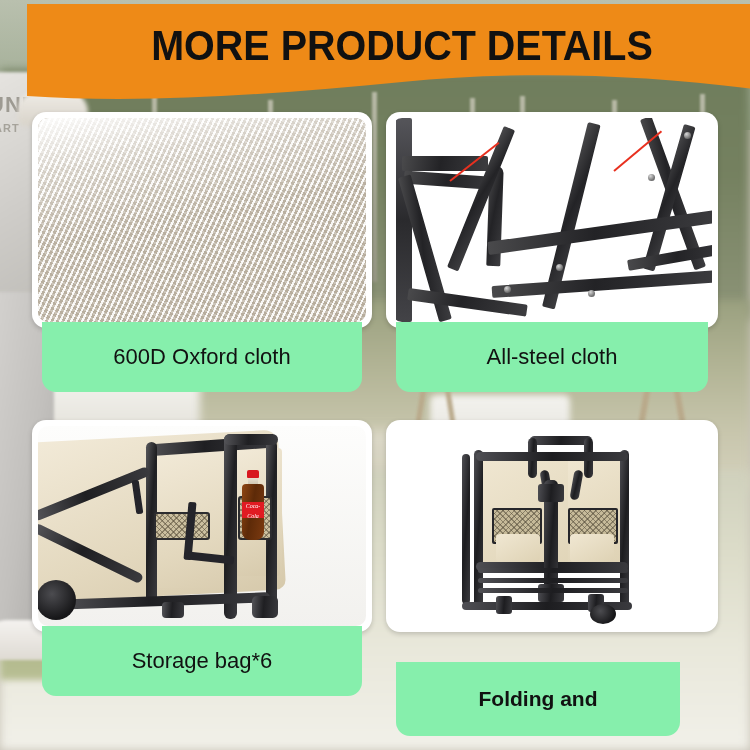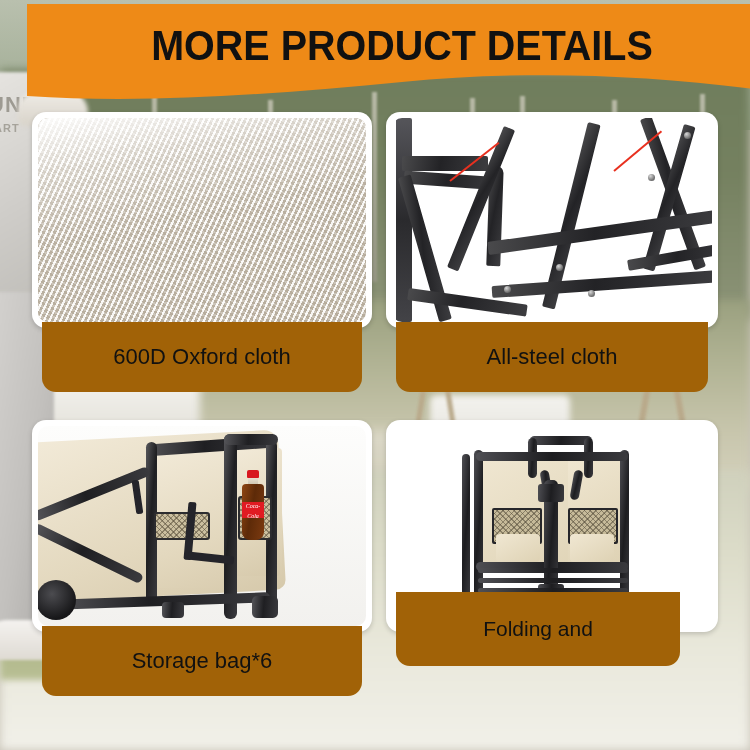--- a/index.html
+++ b/index.html
@@ -118,21 +118,21 @@
     box-shadow:0 2px 5px rgba(0,0,0,.18);
     overflow:hidden;
   }
   .card .photo{
     position:absolute;left:6px;top:6px;right:6px;
     border-radius:10px;overflow:hidden;
     background:#fff;
   }
   .label{
     position:absolute;
-    background:#a16207;
+    background:#86efac;
     border-radius:0 0 14px 14px;
     color:#111111;
     display:flex;align-items:center;justify-content:center;
     text-align:center;
     font-family:"Liberation Sans", sans-serif;
     font-size:22px;line-height:1.12;
     z-index:3;
   }
   .label.two-line{font-size:21px;}
 
@@ -357,19 +357,19 @@
       <div class="f-tube" style="left:86px;top:142px;width:150px;height:5px;"></div>
       <div class="f-tube" style="left:86px;top:152px;width:150px;height:5px;"></div>
       <div class="f-tube" style="left:86px;top:162px;width:150px;height:5px;"></div>
 
       <div class="f-tube" style="left:70px;top:176px;width:170px;height:8px;"></div>
       <div class="f-tube" style="left:104px;top:170px;width:16px;height:18px;border-radius:3px;"></div>
       <div class="f-tube" style="left:196px;top:168px;width:16px;height:18px;border-radius:3px;"></div>
       <div class="wheel" style="left:198px;top:178px;width:26px;height:20px;"></div>
     </div>
   </div>
-  <div class="label two-line" style="left:396px;top:592px;width:284px;height:74px;">
+  <div class="label two-line" style="left:396px;top:662px;width:284px;height:74px;font-weight:bold;">
     <div>
       <div>Folding and</div>
     </div>
   </div>
 
 </div>
 
 </body></html>

